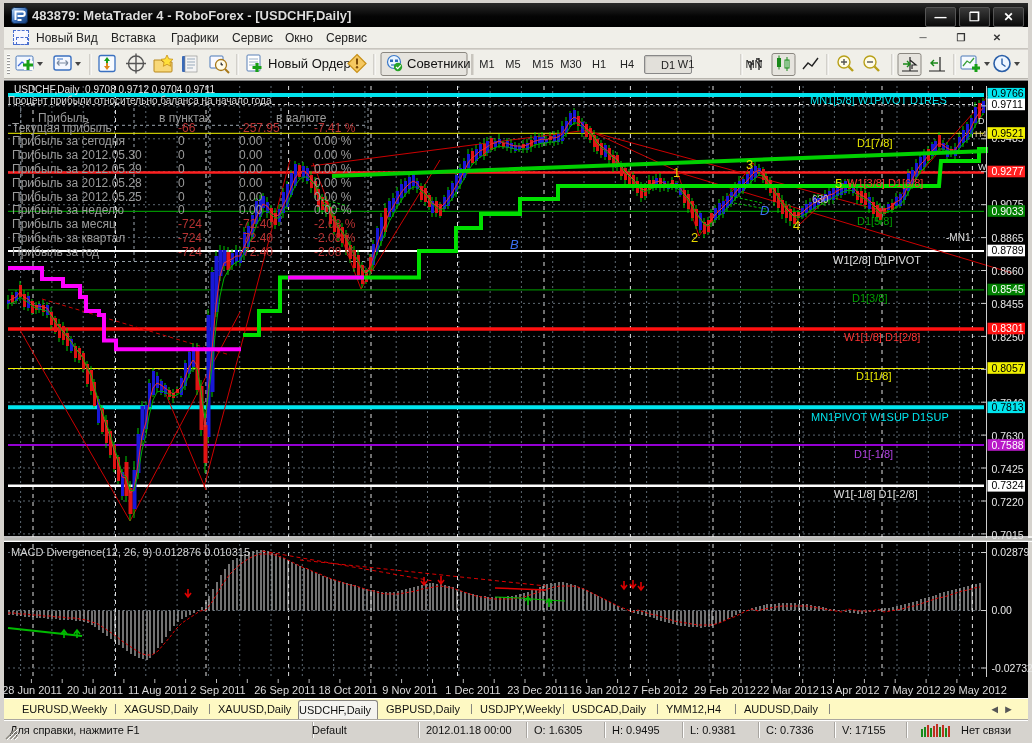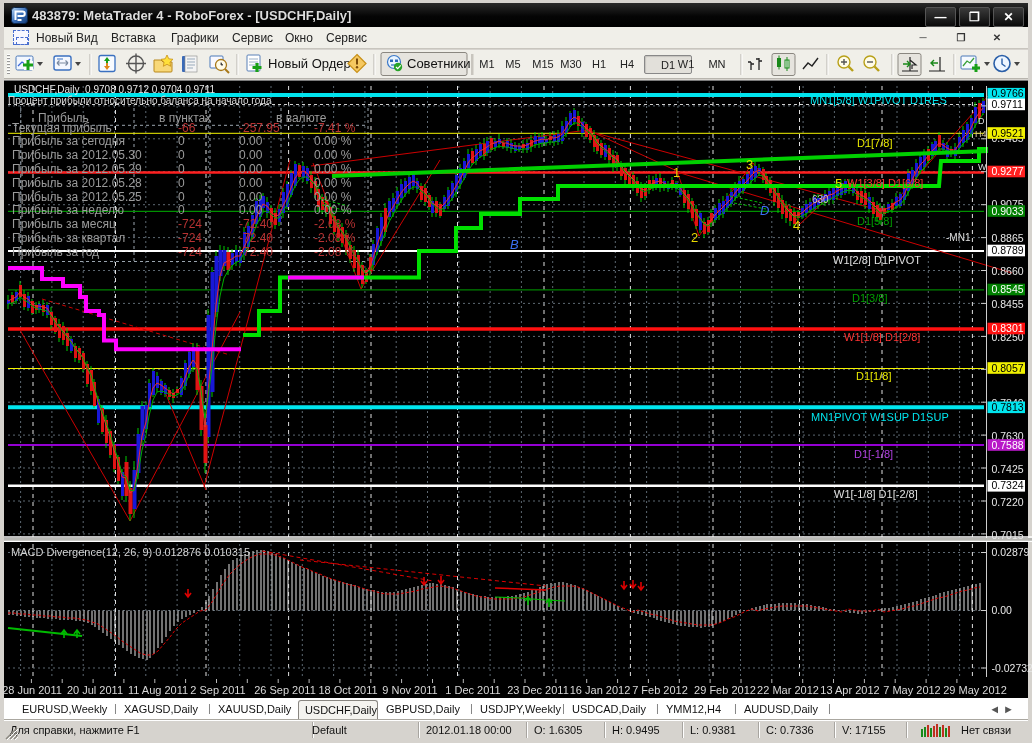--- a/index.html
+++ b/index.html
@@ -10,24 +10,24 @@
 #menubar{position:absolute;left:4px;top:27px;width:1024px;height:22px;background:#f0efe9;border-bottom:1px solid #c8c5be;font-size:12px;color:#222}
 #menubar span.mi{position:absolute;top:4px}
 #mwicon{position:absolute;left:9px;top:3px;width:16px;height:15px;border:1px dashed #4a6fd0;background:#f8f8ff}
 #mwicon:after{content:"";position:absolute;left:2px;top:6px;width:10px;height:6px;border:1px dashed #4a6fd0}
 .cwb{position:absolute;top:4px;width:26px;height:15px;color:#333;font-size:10px;text-align:center;line-height:14px;font-weight:bold}
 #toolbar{position:absolute;left:4px;top:50px;width:1024px;height:29px;background:#f0efe9;border-bottom:1px solid #b8b5ae}
 .grip{position:absolute;top:4px;width:3px;height:21px;background:repeating-linear-gradient(#fff 0 1px,#999 1px 2px,transparent 2px 3px)}
 .tfbtn{position:absolute;top:5px;height:19px;font-size:11px;color:#222;text-align:center;padding-top:3px}
 .pressed{border:1px solid #888;background:#e2e0da;box-shadow:inset 1px 1px 1px #00000022;border-radius:2px}
 #chartpanel{position:absolute;left:4px;top:80px;width:1024px;height:618px;background:#000;border-top:1px solid #7a7a7a}
-#tabs{position:absolute;left:4px;top:698px;width:1024px;height:22px;background:#ffffff;border-top:1px solid #fff;font-size:11px;color:#111}
+#tabs{position:absolute;left:4px;top:698px;width:1024px;height:22px;background:#fef9c3;border-top:1px solid #fff;font-size:11px;color:#111}
 #tabs span.tab{position:absolute;top:4px}
 #tabs span.sep{position:absolute;top:3px;color:#777}
-#activetab{position:absolute;left:294px;top:1px;width:80px;height:20px;background:#f4f3ef;border:1px solid #898681;border-bottom:none;border-radius:3px 3px 0 0;text-align:right;padding-top:3px}
+#activetab{position:absolute;left:294px;top:1px;width:80px;height:20px;background:#f4f3ef;border:1px solid #898681;border-bottom:none;border-radius:3px 3px 0 0;text-align:left;padding-top:3px}
 #status{position:absolute;left:4px;top:719px;width:1024px;height:21px;background:#d6d3ce;border-top:1px solid #aaa7a0;box-shadow:inset 0 1px 0 #fff;font-size:11px;color:#111}
 #status span{position:absolute;top:4px}
 .ssep{position:absolute;top:2px;width:2px;height:16px;border-left:1px solid #a8a5a0;border-right:1px solid #fff}
 svg{position:absolute;left:0;top:0}
 </style></head><body>
 <div id="win">
   <div id="title">
     <svg id="ticon" viewBox="0 0 17 17">
         <defs>
           <linearGradient id="tg" x1="0" y1="0" x2="1" y2="1">
@@ -168,21 +168,21 @@
 </svg>
 
     <span class="tfbtn" style="left:472px;width:22px">M1</span>
     <span class="tfbtn" style="left:498px;width:22px">M5</span>
     <span class="tfbtn" style="left:526px;width:26px">M15</span>
     <span class="tfbtn" style="left:554px;width:26px">M30</span>
     <span class="tfbtn" style="left:584px;width:22px">H1</span>
     <span class="tfbtn" style="left:612px;width:22px">H4</span>
     <span class="tfbtn pressed" style="left:640px;width:48px">D1</span>
     <span class="tfbtn" style="left:670px;width:24px">W1</span>
-    <span class="tfbtn" style="left:700px;width:26px">MN</span>
+    <span class="tfbtn" style="left:737px;width:26px">MN</span>
   </div>
   <div id="chartpanel"></div>
   <svg width="1032" height="743" viewBox="0 0 1032 743">
   <g stroke="#e0e0e0" stroke-width="1" stroke-dasharray="4 4">
         <line x1="33" y1="86" x2="33" y2="537"></line>
         <line x1="33" y1="544" x2="33" y2="677"></line>
         <line x1="115.5" y1="86" x2="115.5" y2="537"></line>
         <line x1="115.5" y1="544" x2="115.5" y2="677"></line>
         <line x1="206" y1="86" x2="206" y2="537"></line>
         <line x1="206" y1="544" x2="206" y2="677"></line>

